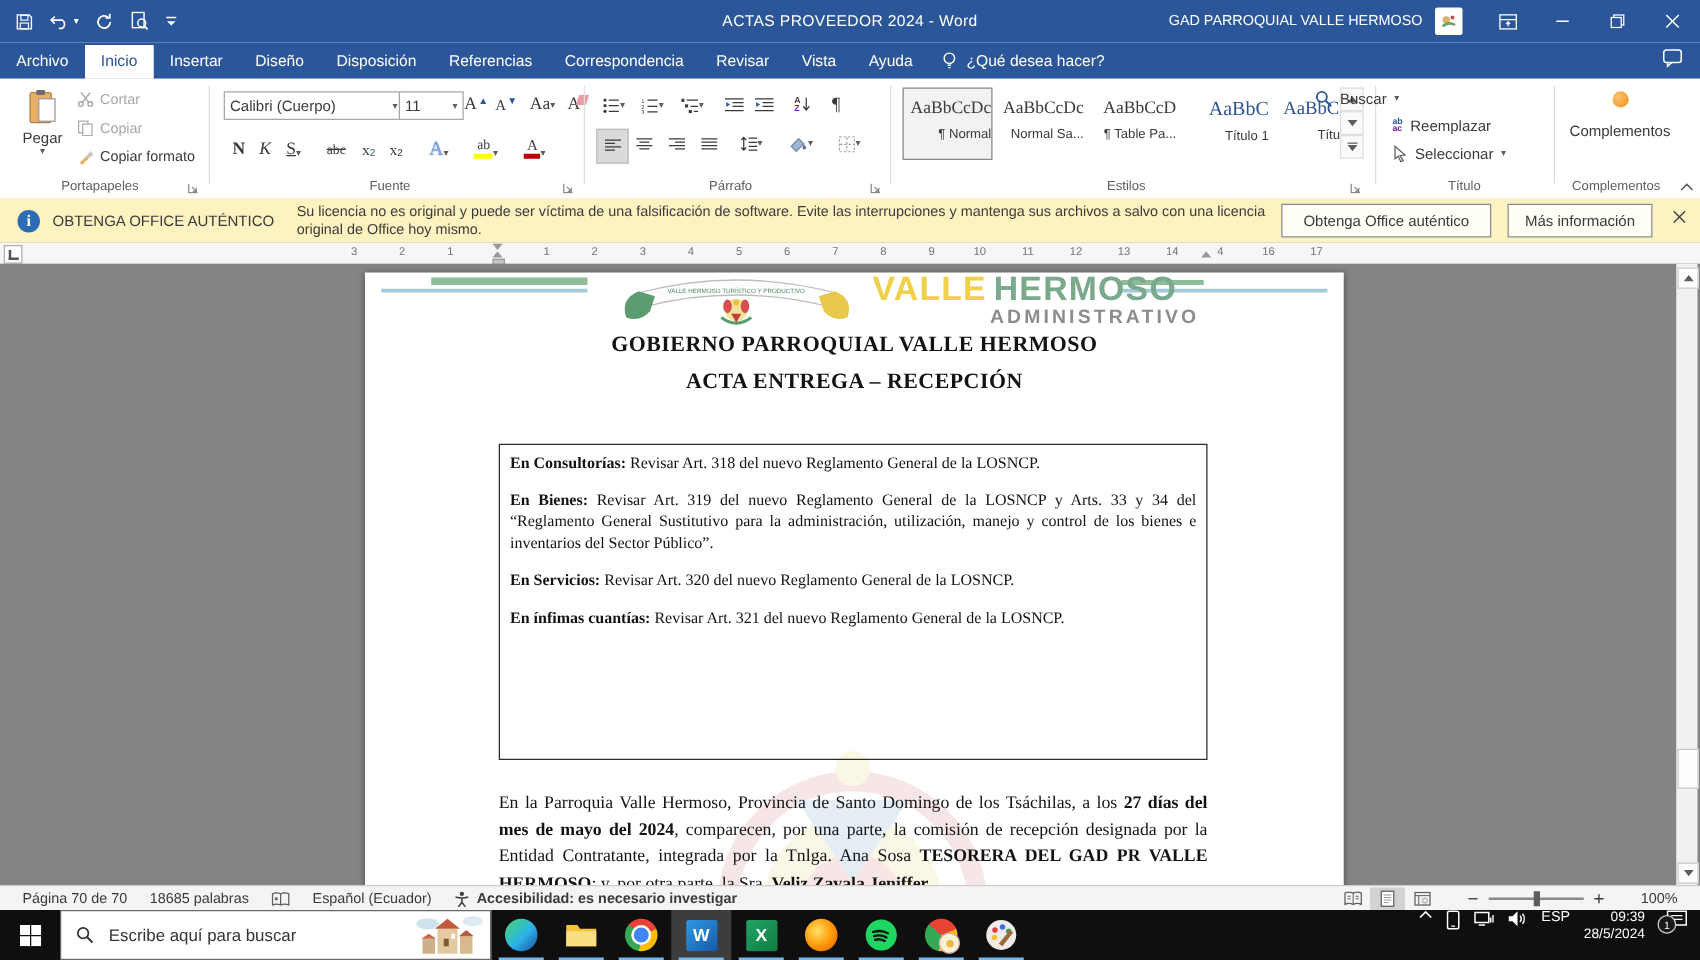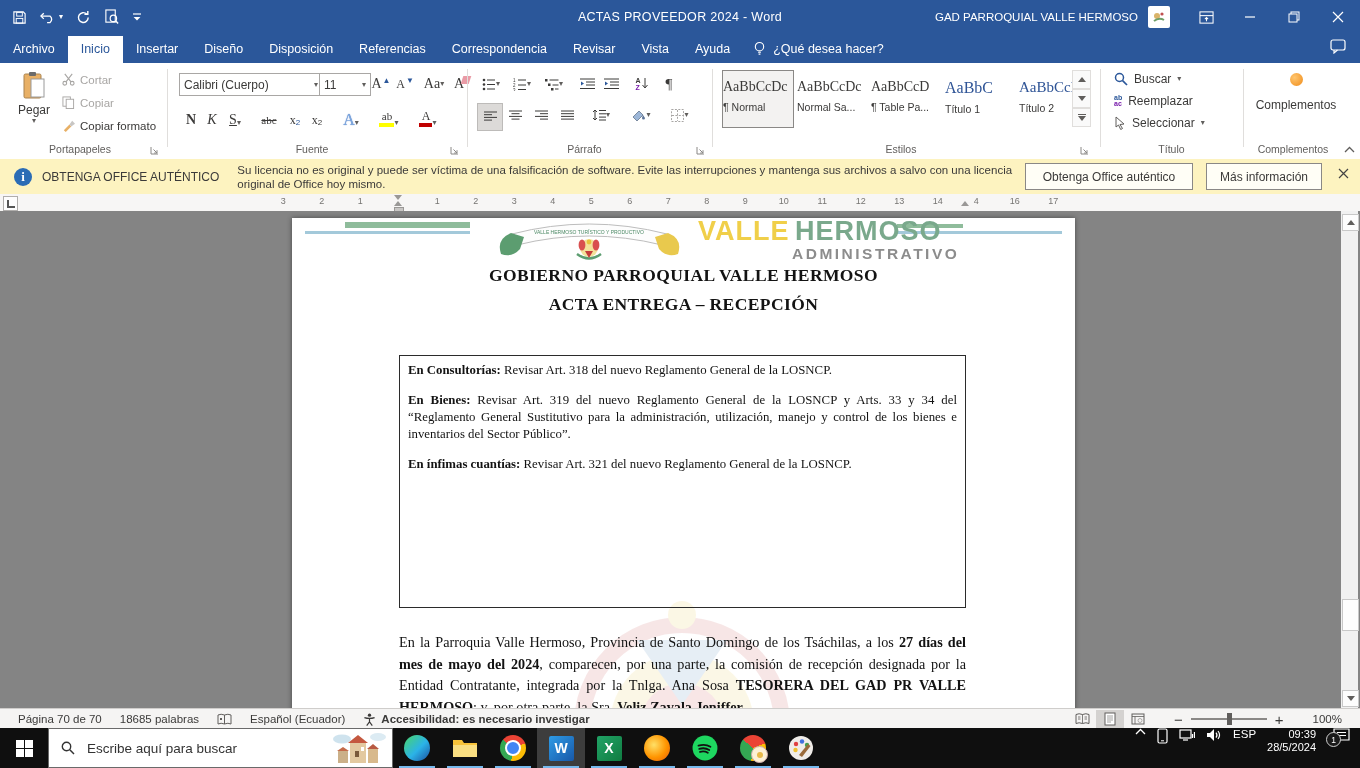--- a/index.html
+++ b/index.html
@@ -28,21 +28,21 @@
   .glabel{position:absolute;bottom:4px;font-size:10.5px;color:#605e5c;text-align:center}
   .launch{position:absolute;bottom:4px;cursor:pointer}
   .bigbtn{position:absolute;display:flex;flex-direction:column;align-items:center;cursor:pointer}
   .smallbtn{position:absolute;display:flex;align-items:center;gap:5px;cursor:pointer;font-size:11.5px}
   .gray{color:#a8a6a4}
   .combo{position:absolute;height:21px;border:1px solid #a9a7a5;background:#fff;display:flex;align-items:center;justify-content:space-between;padding:0 4px;font-size:12px;cursor:pointer}
   .dd{font-size:8px;color:#605e5c;line-height:1}
   .fbtn{position:absolute;top:40px;height:24px;display:flex;align-items:flex-end;justify-content:center;cursor:pointer;padding-bottom:2px}
   .letter{font-family:"Liberation Serif",serif;font-size:14px;line-height:14px}
   .rowbtn{position:absolute;top:10px;height:22px;display:flex;align-items:center;justify-content:center;cursor:pointer}
-  .stylecell{position:absolute;top:7px;width:70px;height:56px;text-align:left;cursor:pointer;border:1px solid transparent}
+  .stylecell{position:absolute;top:7px;width:70px;height:56px;text-align:right;cursor:pointer;border:1px solid transparent}
   .stylecell .sample{font-family:"Liberation Serif",serif;font-size:14px;margin-top:8px;white-space:nowrap;overflow:hidden}
   .stylecell .sname{font-size:10.5px;margin-top:6px;color:#3b3a39;white-space:nowrap;overflow:hidden}
   .stylecell.sel{border:1px solid #8a8886;background:#f3f2f1}
   .scrollbtn{position:absolute;width:17px;height:17px;border:1px solid #e0dedc;background:#fafafa;display:flex;align-items:center;justify-content:center;cursor:pointer}
   .tri-u{width:0;height:0;border-left:4px solid transparent;border-right:4px solid transparent;border-bottom:5px solid #605e5c}
   .tri-d{width:0;height:0;border-left:4px solid transparent;border-right:4px solid transparent;border-top:5px solid #605e5c}
   .editrow{position:absolute;display:flex;align-items:center;gap:6px;font-size:12px;cursor:pointer}
   
   .warnbar{position:absolute;left:0;top:159px;width:1360px;height:35px;background:#fdf3c0;border-bottom:2px solid #b09b36;display:flex;align-items:center}
   .warn-title{font-size:12px;color:#3b3a39;margin:0 18px 0 10px;white-space:nowrap}
@@ -448,21 +448,21 @@
     </div>
   <div class="glabel" style="left:712px;width:378px">Estilos</div>
   <span class="launch" style="left:1080px">
     <svg width="9" height="9" viewBox="0 0 9 9">
         <path d="M1 1v7h7" fill="none" stroke="#8a8886"></path>
         <path d="M3.5 3.5 7 7M7 4.2V7H4.2" fill="none" stroke="#8a8886"></path>
       </svg>
   </span>
   <div class="vdiv" style="left:1100px"></div>
 
-  <div class="editrow" style="left:1114px;top:9px">
+  <div class="editrow" style="left:1052px;top:9px">
     <svg width="14" height="14" viewBox="0 0 14 14">
         <circle cx="5.5" cy="5.5" r="4" fill="none" stroke="#2b579a" stroke-width="1.5"></circle>
         <path d="M8.6 8.6 13 13" stroke="#2b579a" stroke-width="1.7"></path>
       </svg>
     <span>Buscar</span>
       <span class="dd">▾</span>
   </div>
   <div class="editrow" style="left:1114px;top:31px">
     <span style="display:flex;flex-direction:column;font-size:7px;line-height:6.5px;font-weight:bold">
         <span style="color:#2b579a">ab</span>
@@ -570,20 +570,21 @@
       <path d="M60 170 q20 90 105 105 M270 170 q-20 90 -105 105" fill="none" stroke="#4f8a5f" stroke-width="14"></path>
       <circle cx="165" cy="35" r="14" fill="#e8c33c"></circle>
     </svg>
 
     <div class="doc-title serif" style="top:47px">GOBIERNO PARROQUIAL VALLE HERMOSO</div>
     <div class="doc-title serif" style="top:76px">ACTA ENTREGA – RECEPCIÓN</div>
 
     <div class="ibox serif">
       <p><span class="b">En Consultorías:</span><span> Revisar Art. 318 del nuevo Reglamento General de la LOSNCP.</span></p>
       <p><span class="b">En Bienes:</span><span> Revisar Art. 319 del nuevo Reglamento General de la LOSNCP y Arts. 33 y 34 del “Reglamento General Sustitutivo para la administración, utilización, manejo y control de los bienes e inventarios del Sector Público”.</span></p>
+      <p><span class="b">En Servicios:</span><span> Revisar Art. 320 del nuevo Reglamento General de la LOSNCP.</span></p>
       <p style="margin:0"><span class="b">En ínfimas cuantías:</span><span> Revisar Art. 321 del nuevo Reglamento General de la LOSNCP.</span></p>
     </div>
 
     <div class="docbody serif">
       <span>En la Parroquia Valle Hermoso, Provincia de Santo Domingo de los Tsáchilas, a los </span><span class="b">27 días del mes de mayo del 2024</span><span>, comparecen, por una parte, la comisión  de recepción designada por la Entidad Contratante, integrada por la Tnlga.  Ana Sosa </span><span class="b">TESORERA DEL GAD PR VALLE HERMOSO</span><span>; y, por otra parte, la Sra. </span><span class="b">Veliz Zavala Jeniffer</span>
     </div>
   </div>
 
   <div class="scrollv">
     <span class="sv-btn" style="top:3px">

